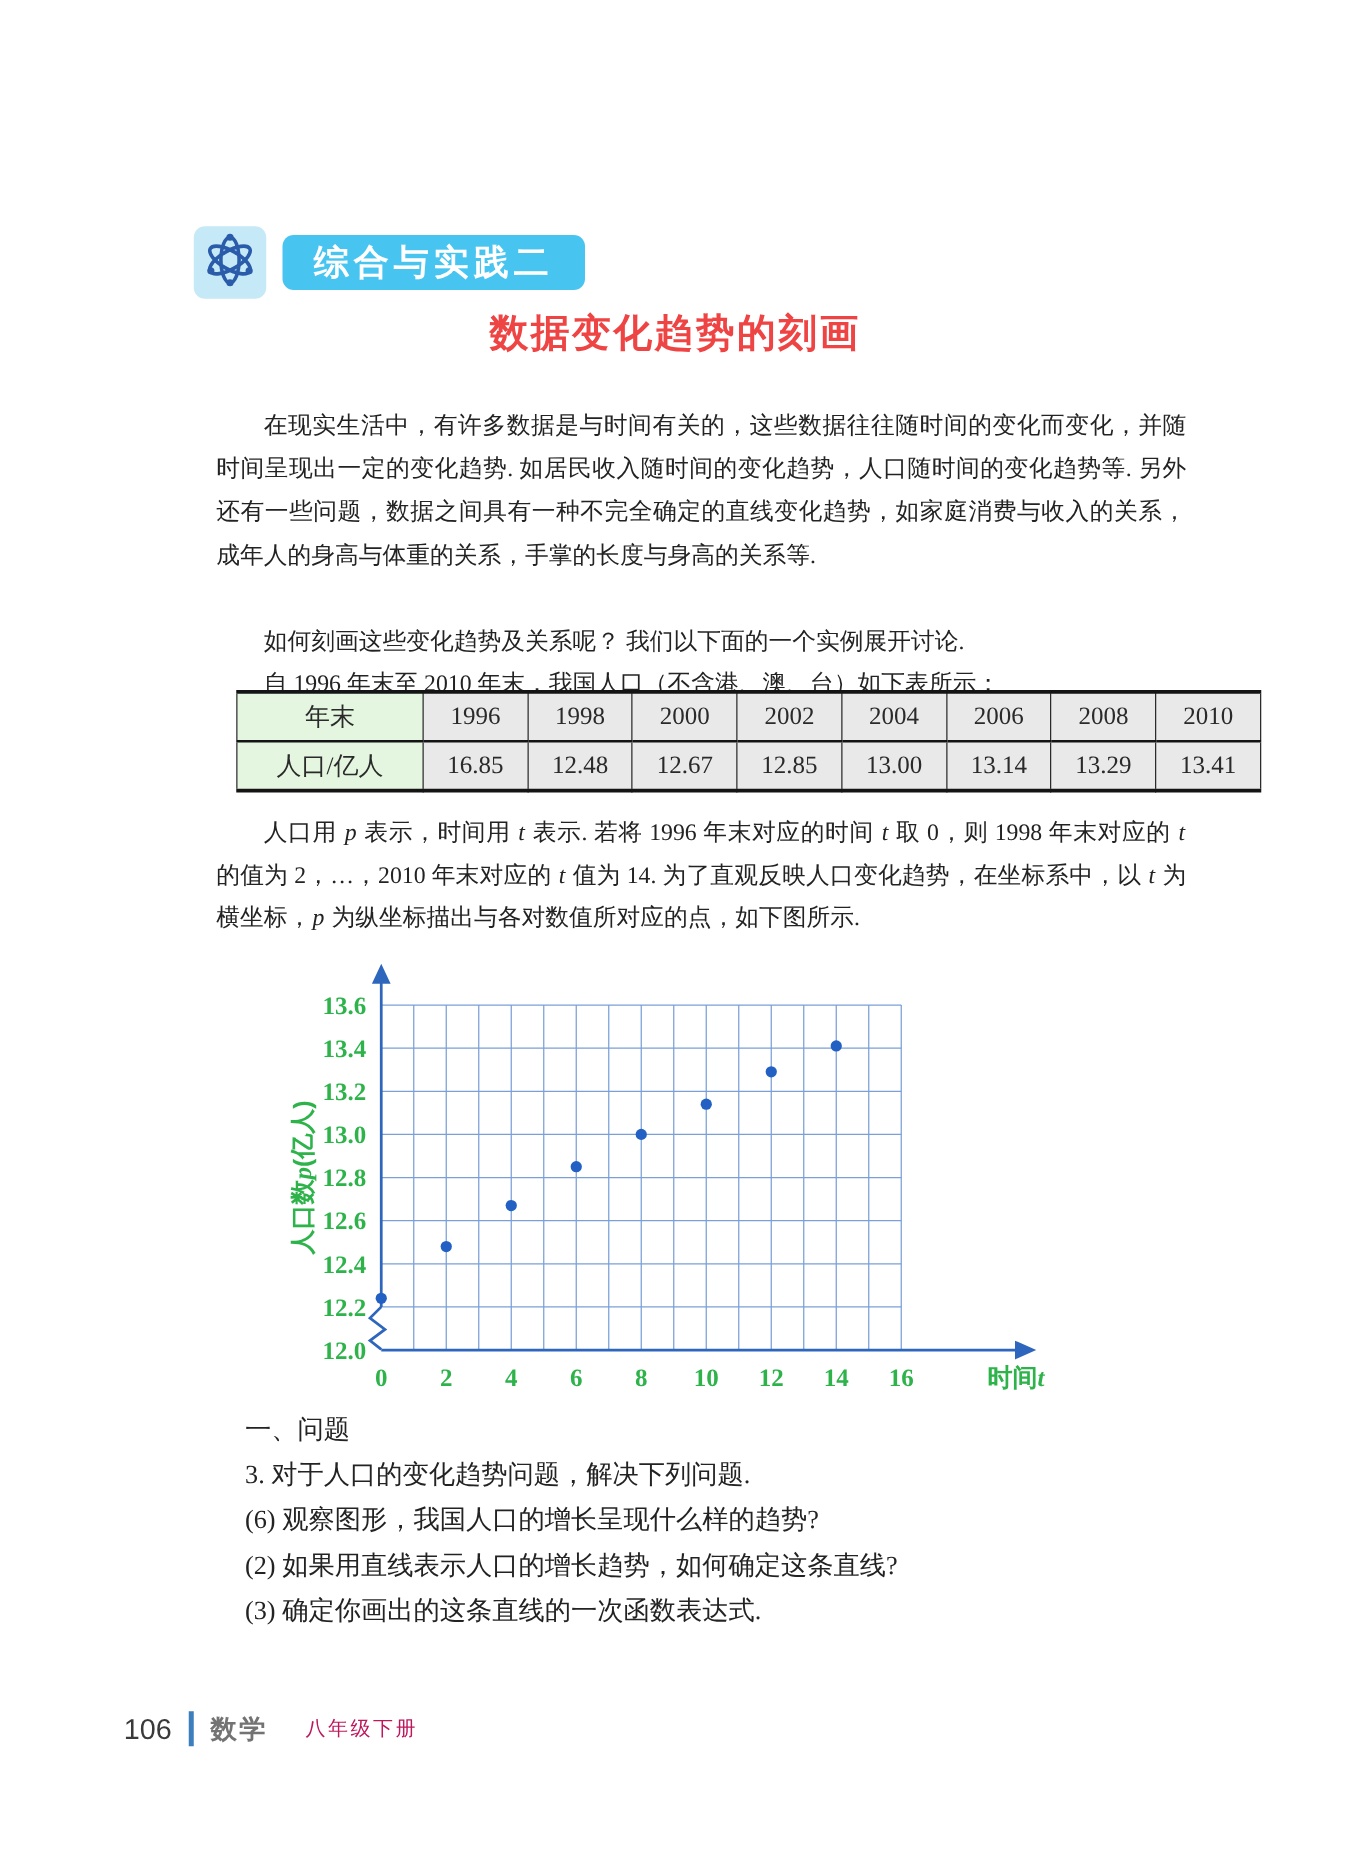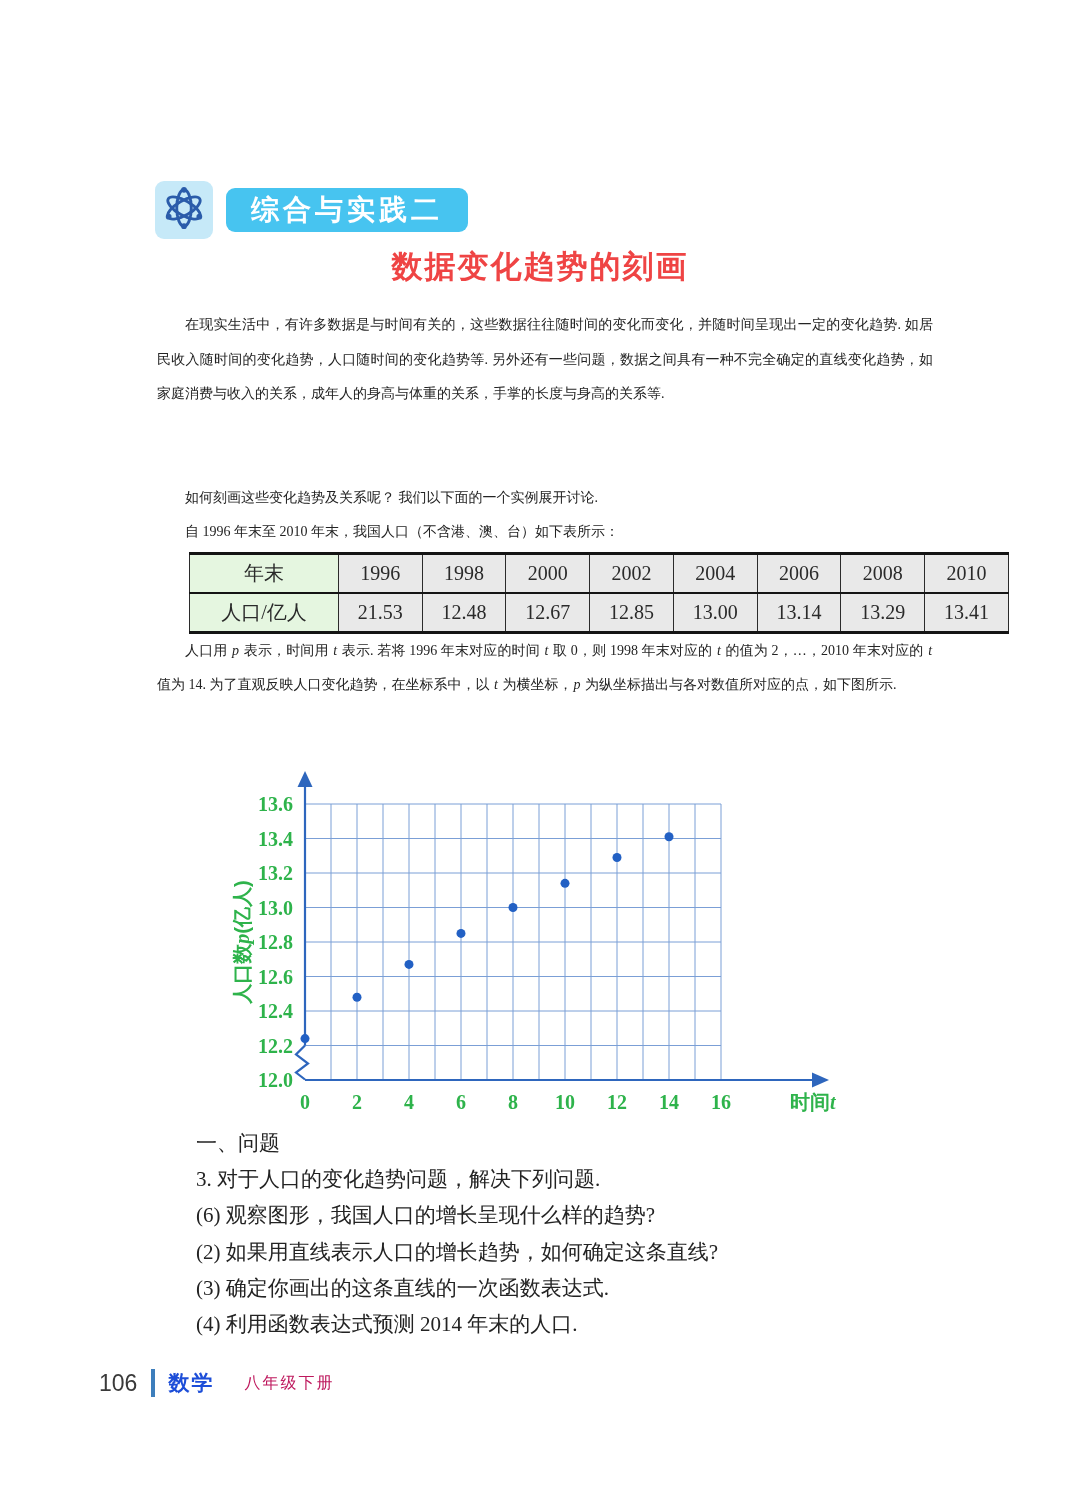--- a/index.html
+++ b/index.html
@@ -13,22 +13,22 @@
   .badge-label{background:#47c4f0;color:#ffffff;border-radius:9px;height:44px;line-height:44px;
         padding:0 25px;font-family:"Liberation Sans","DejaVu Sans",sans-serif;
         font-weight:bold;font-size:28px;letter-spacing:4px;}
 
   
   .page-title{position:absolute;left:0;top:246px;width:100%;text-align:center;
         font-family:"Liberation Sans","DejaVu Sans",sans-serif;font-weight:bold;
         font-size:31px;letter-spacing:2px;color:#ef4444;}
 
   
-  .para{position:absolute;left:157px;width:776px;font-size:14px;line-height:34.5px;
-        text-align:justify;text-indent:2em;margin:0;}
+  .para{position:absolute;left:157px;width:776px;font-size:19px;line-height:34.5px;
+        text-align:justify;text-indent:2em;margin:16px;}
   #p1{top:308px;}
   #p2{top:481px;}
   #p3{top:515px;}
   #p4{top:634px;line-height:34px;}
   .var{font-style:italic;font-family:"Liberation Serif","DejaVu Serif",serif;padding:0 1px;}
 
   
   .pop-table{position:absolute;left:189px;top:552px;width:820px;border-collapse:collapse;
         text-align:center;font-size:20px;color:#2a2a2a;
         border-top:3px solid #141414;border-bottom:3px solid #141414;}
@@ -45,21 +45,21 @@
 
   
   .questions{position:absolute;left:196px;top:1125px;width:740px;font-size:21px;line-height:36.2px;}
   .questions p{margin:0;}
 
   
   .footer{position:absolute;left:99px;top:1369px;display:flex;align-items:center;}
   .footer .pageno{font-size:23px;color:#3a3a3a;font-family:"Liberation Sans","DejaVu Sans",sans-serif;}
   .footer .bar{width:4px;height:28px;background:#3d7ebc;margin:0 13px 0 14px;}
   .footer .subject{font-family:"Liberation Sans","DejaVu Sans",sans-serif;font-weight:bold;
-        font-size:21px;color:#1d4ed8;letter-spacing:2px;}
+        font-size:21px;color:#737373;letter-spacing:2px;}
   .footer .volume{font-family:"Liberation Sans","DejaVu Sans",sans-serif;
         font-size:16px;color:#be185d;margin-left:30px;letter-spacing:2px;}
 </style>
 </head>
 <body>
 
 <div class="page">
 
   <div class="badge">
     <div class="badge-icon-box">
@@ -96,21 +96,21 @@
         <td class="val">1998</td>
         <td class="val">2000</td>
         <td class="val">2002</td>
         <td class="val">2004</td>
         <td class="val">2006</td>
         <td class="val">2008</td>
         <td class="val">2010</td>
       </tr>
       <tr>
         <td class="lbl">人口/亿人</td>
-        <td class="val">21.53</td>
+        <td class="val">16.85</td>
         <td class="val">12.48</td>
         <td class="val">12.67</td>
         <td class="val">12.85</td>
         <td class="val">13.00</td>
         <td class="val">13.14</td>
         <td class="val">13.29</td>
         <td class="val">13.41</td>
       </tr>
     </tbody>
   </table>
@@ -186,21 +186,20 @@
         </g>
       </svg>
   </div>
 
   <div class="questions">
     <p>一、问题</p>
     <p>3. 对于人口的变化趋势问题，解决下列问题.</p>
     <p>(6) 观察图形，我国人口的增长呈现什么样的趋势?</p>
     <p>(2) 如果用直线表示人口的增长趋势，如何确定这条直线?</p>
     <p>(3) 确定你画出的这条直线的一次函数表达式.</p>
-    <p>(4) 利用函数表达式预测 2014 年末的人口.</p>
   </div>
 
   <div class="footer">
     <span class="pageno">106</span>
     <span class="bar"></span>
     <span class="subject">数学</span>
     <span class="volume">八年级下册</span>
   </div>
 
 </div>

